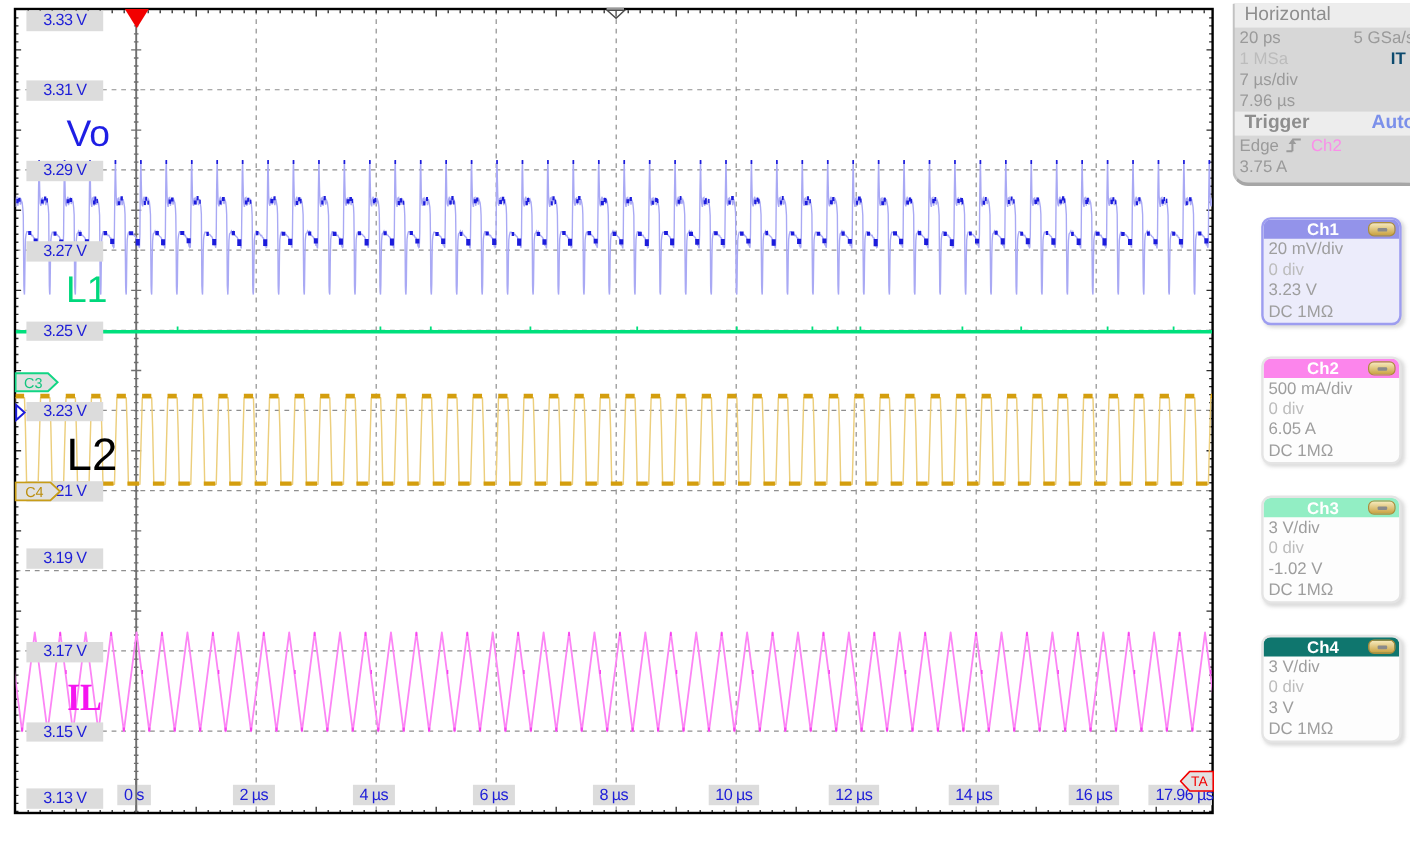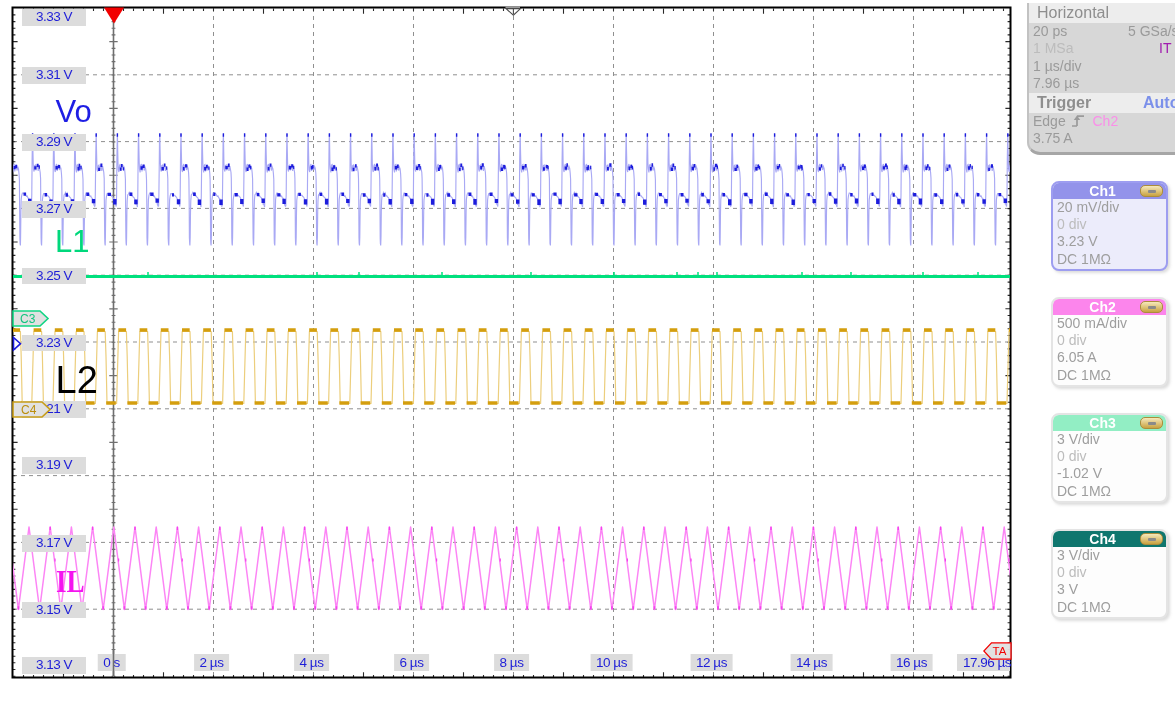--- a/index.html
+++ b/index.html
@@ -10,21 +10,21 @@
  font-size:13.5px;letter-spacing:-0.5px;padding:0 6px;white-space:nowrap;z-index:2}
 .tn{position:absolute;font-size:28px;z-index:2;line-height:1.0}
 .mk{position:absolute;z-index:3}
 #hpanel{position:absolute;left:1027px;top:3px;width:148px;height:152px;background:#d7d7d7;
  border-bottom-left-radius:13px;border-bottom:3px solid #a6a6a6;border-left:2px solid #c2c2c2;
  color:#9a9a9a;font-size:14px;z-index:2}
 .ht{background:#ededed;color:#8e8e8e;font-size:16px;padding:1px 0 1px 8px;position:relative}
 .hr{padding:0 6px 0 4px;line-height:17.4px;position:relative;white-space:nowrap}
 .rr{position:absolute}
 .lt{color:#bcbcbc}
-.b{font-weight:normal;color:#a21caf}
+.b{font-weight:bold;color:#0c4a6e}
 .ch{position:absolute;left:1051px;width:117px;height:90px;border:2px solid;border-radius:8px;
  font-size:14px;color:#9e9e9e;z-index:2;box-shadow:2px 2px 3px rgba(120,120,120,.25);overflow:hidden}
 .chh{height:16px;border-radius:5px 5px 0 0;position:relative;text-align:center}
 .chn{color:#fff;font-weight:bold;font-size:14px;line-height:16px;margin-right:14px}
 .btn{position:absolute;right:3px;top:1.5px;width:23px;height:12px;border-radius:5px;
  background:linear-gradient(#f6e9bb,#c9a241);border:1px solid #ab8d3c;display:inline-block}
 .dash{position:absolute;left:7px;top:4.5px;width:8px;height:2.5px;background:#8a8a8a;border-radius:1px}
 .cr{padding-left:4px;line-height:17.2px;white-space:nowrap}
 </style></head>
 <body>
@@ -91,21 +91,21 @@
       <polygon points="28,0.8 8.5,0.8 0.8,9 8.5,17.2 28,17.2" fill="#e0e0e0" fill-opacity="0.95" stroke="#f20000" stroke-width="1.3"></polygon>
       <text x="9.5" y="13" font-size="11.5" fill="#f20000" font-family="Liberation Sans,sans-serif">TA</text>
     </svg>
     <svg class="mk" style="left:111px;top:650px" width="5" height="27">
       <path d="M2.5,0V27" stroke="#6f6f6f" stroke-width="1.6"></path>
     </svg>
 <div id="hpanel">
 <div class="ht">Horizontal</div>
 <div class="hr"><span>20 ps</span><span class="rr" style="left:99px">5 GSa/s</span></div>
 <div class="hr"><span class="lt">1 MSa</span><span class="rr b" style="left:130px">IT</span></div>
-<div class="hr">1 µs/div</div>
+<div class="hr">7 µs/div</div>
 <div class="hr">7.96 µs</div>
 <div class="ht" style="font-weight:bold;">Trigger<span class="rr" style="left:114px;color:#7b90ea;font-weight:bold">Auto</span></div>
 <div class="hr">Edge <svg width="19" height="15" style="vertical-align:-2px">
           <path d="M2,13h5 M7,13V4 M7,3.2h7" stroke="#9a9a9a" stroke-width="1.7" fill="none"></path>
           <path d="M3.8,7L7,2.6L10.2,7z" fill="#9a9a9a"></path>
         </svg> <span style="color:#fa8fe9">Ch2</span></div>
 <div class="hr">3.75 A</div>
 </div>
 <div class="ch" style="top:181px;background:#ececfb;border-color:#9d9df0">
       <div class="chh" style="background:#9393ea"><span class="chn">Ch1</span><span class="btn">

